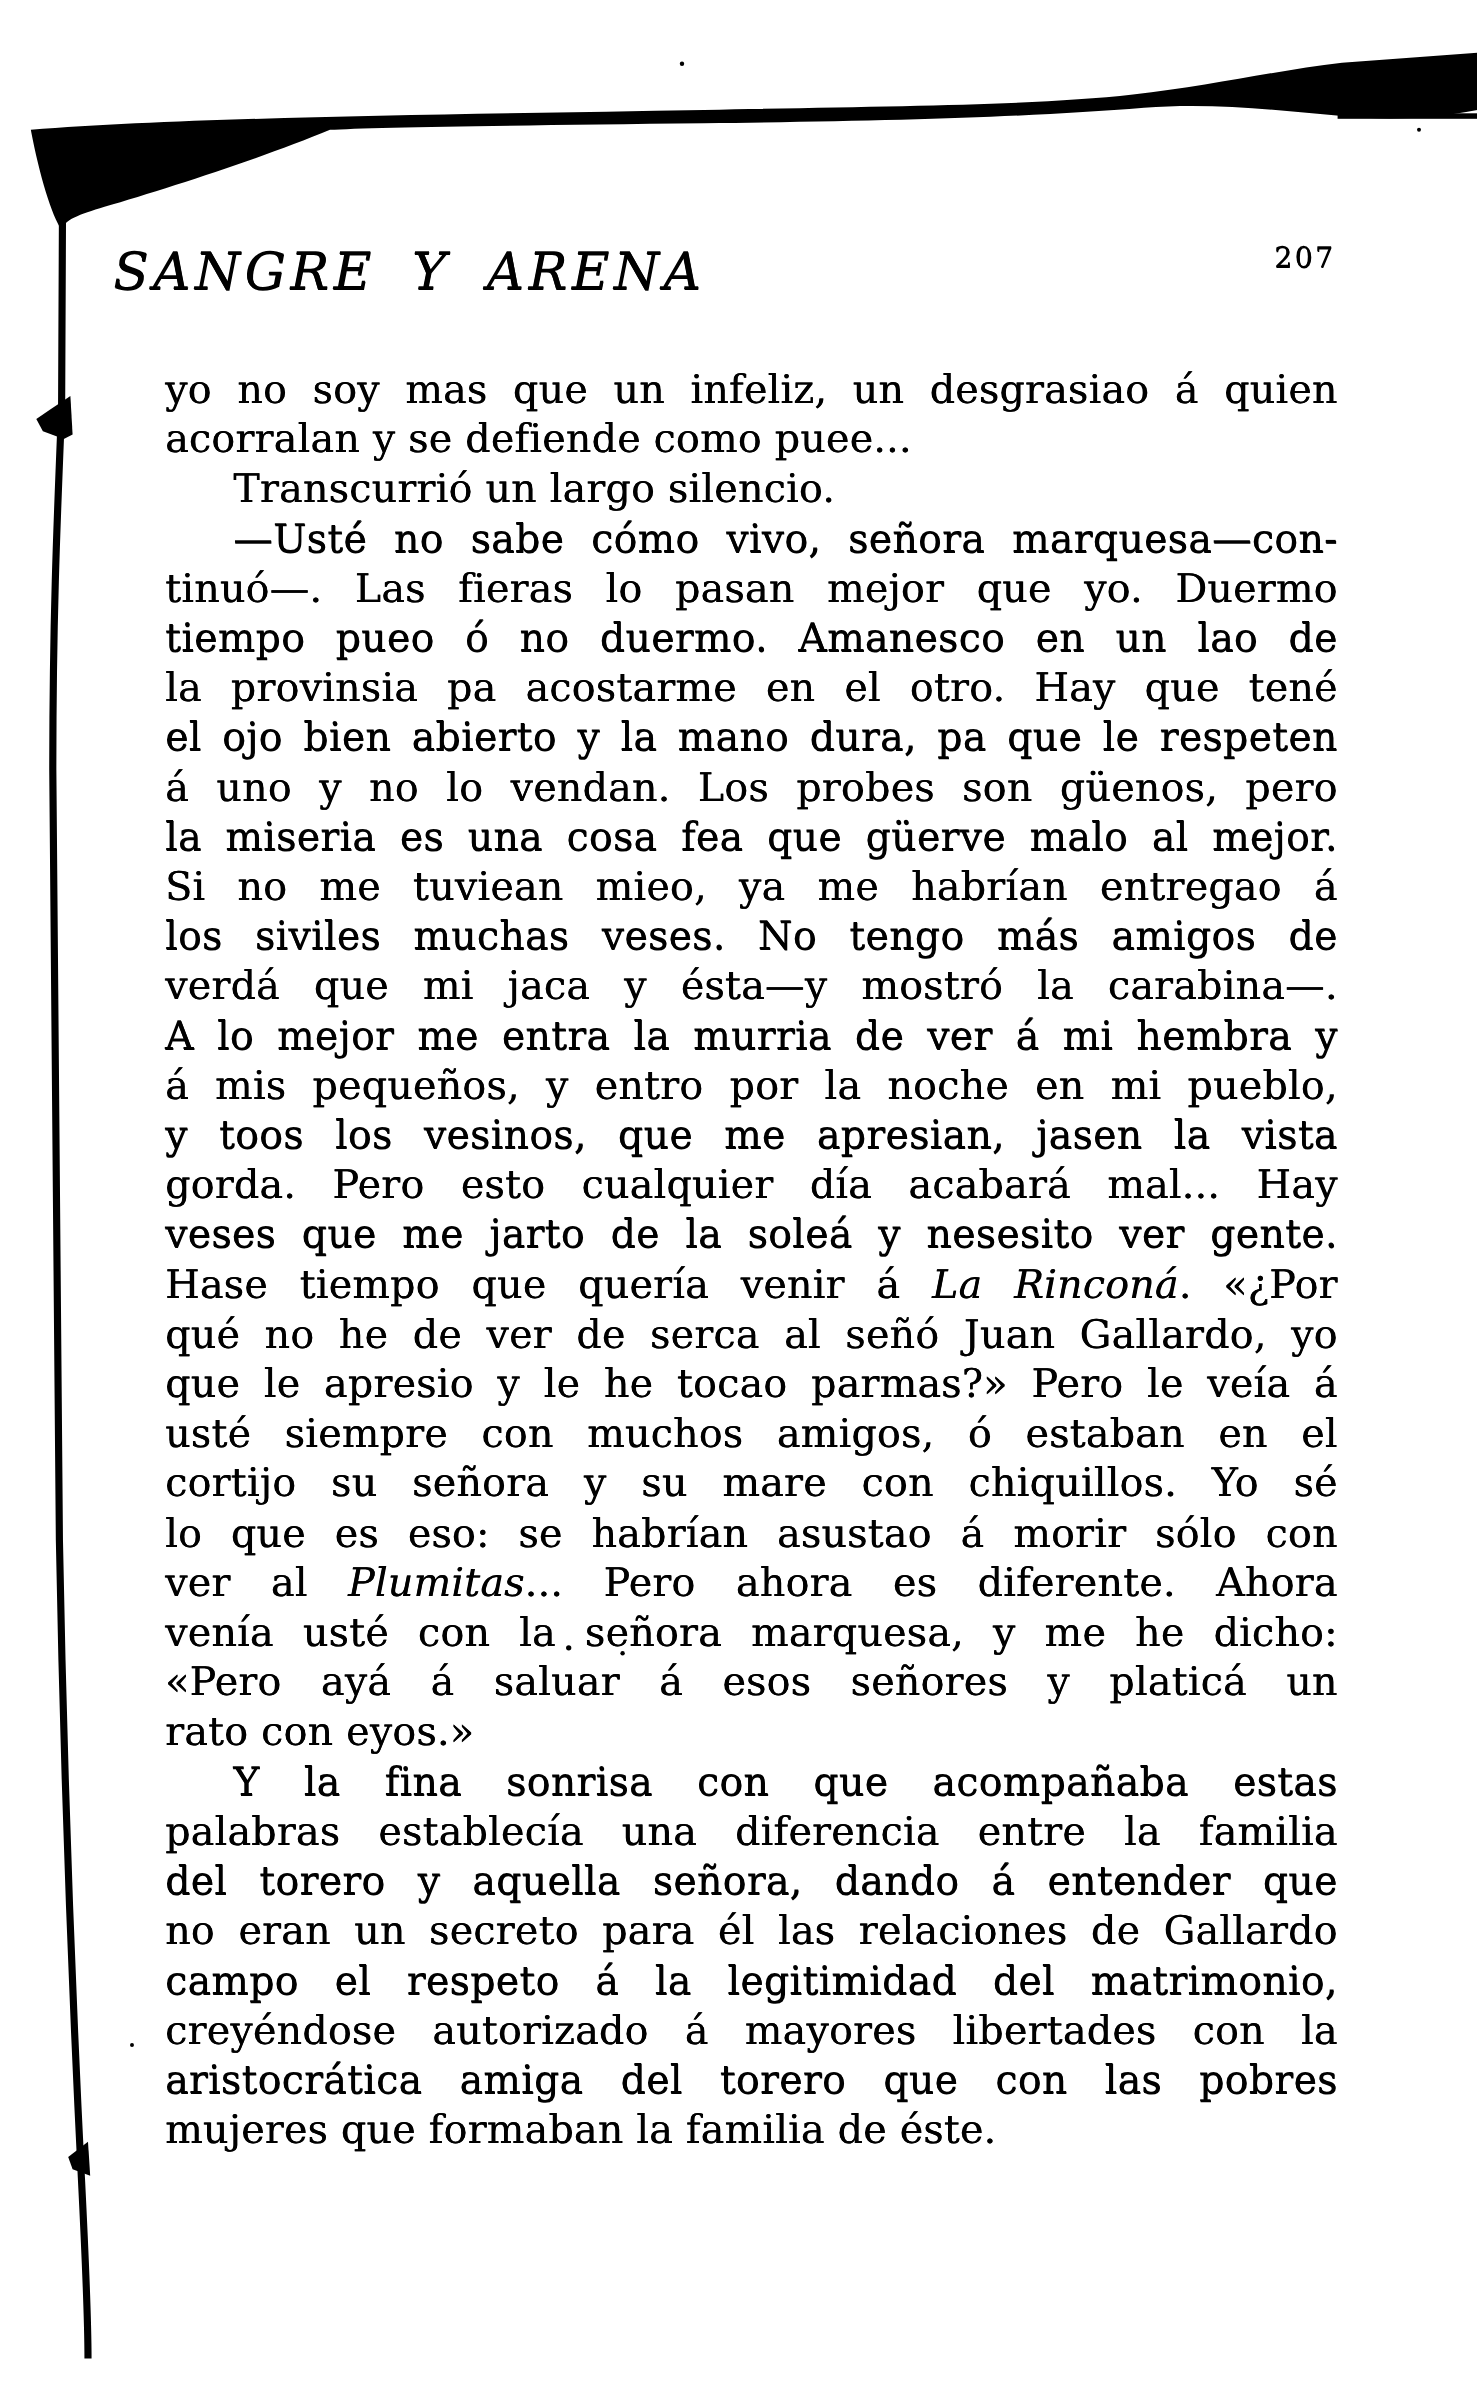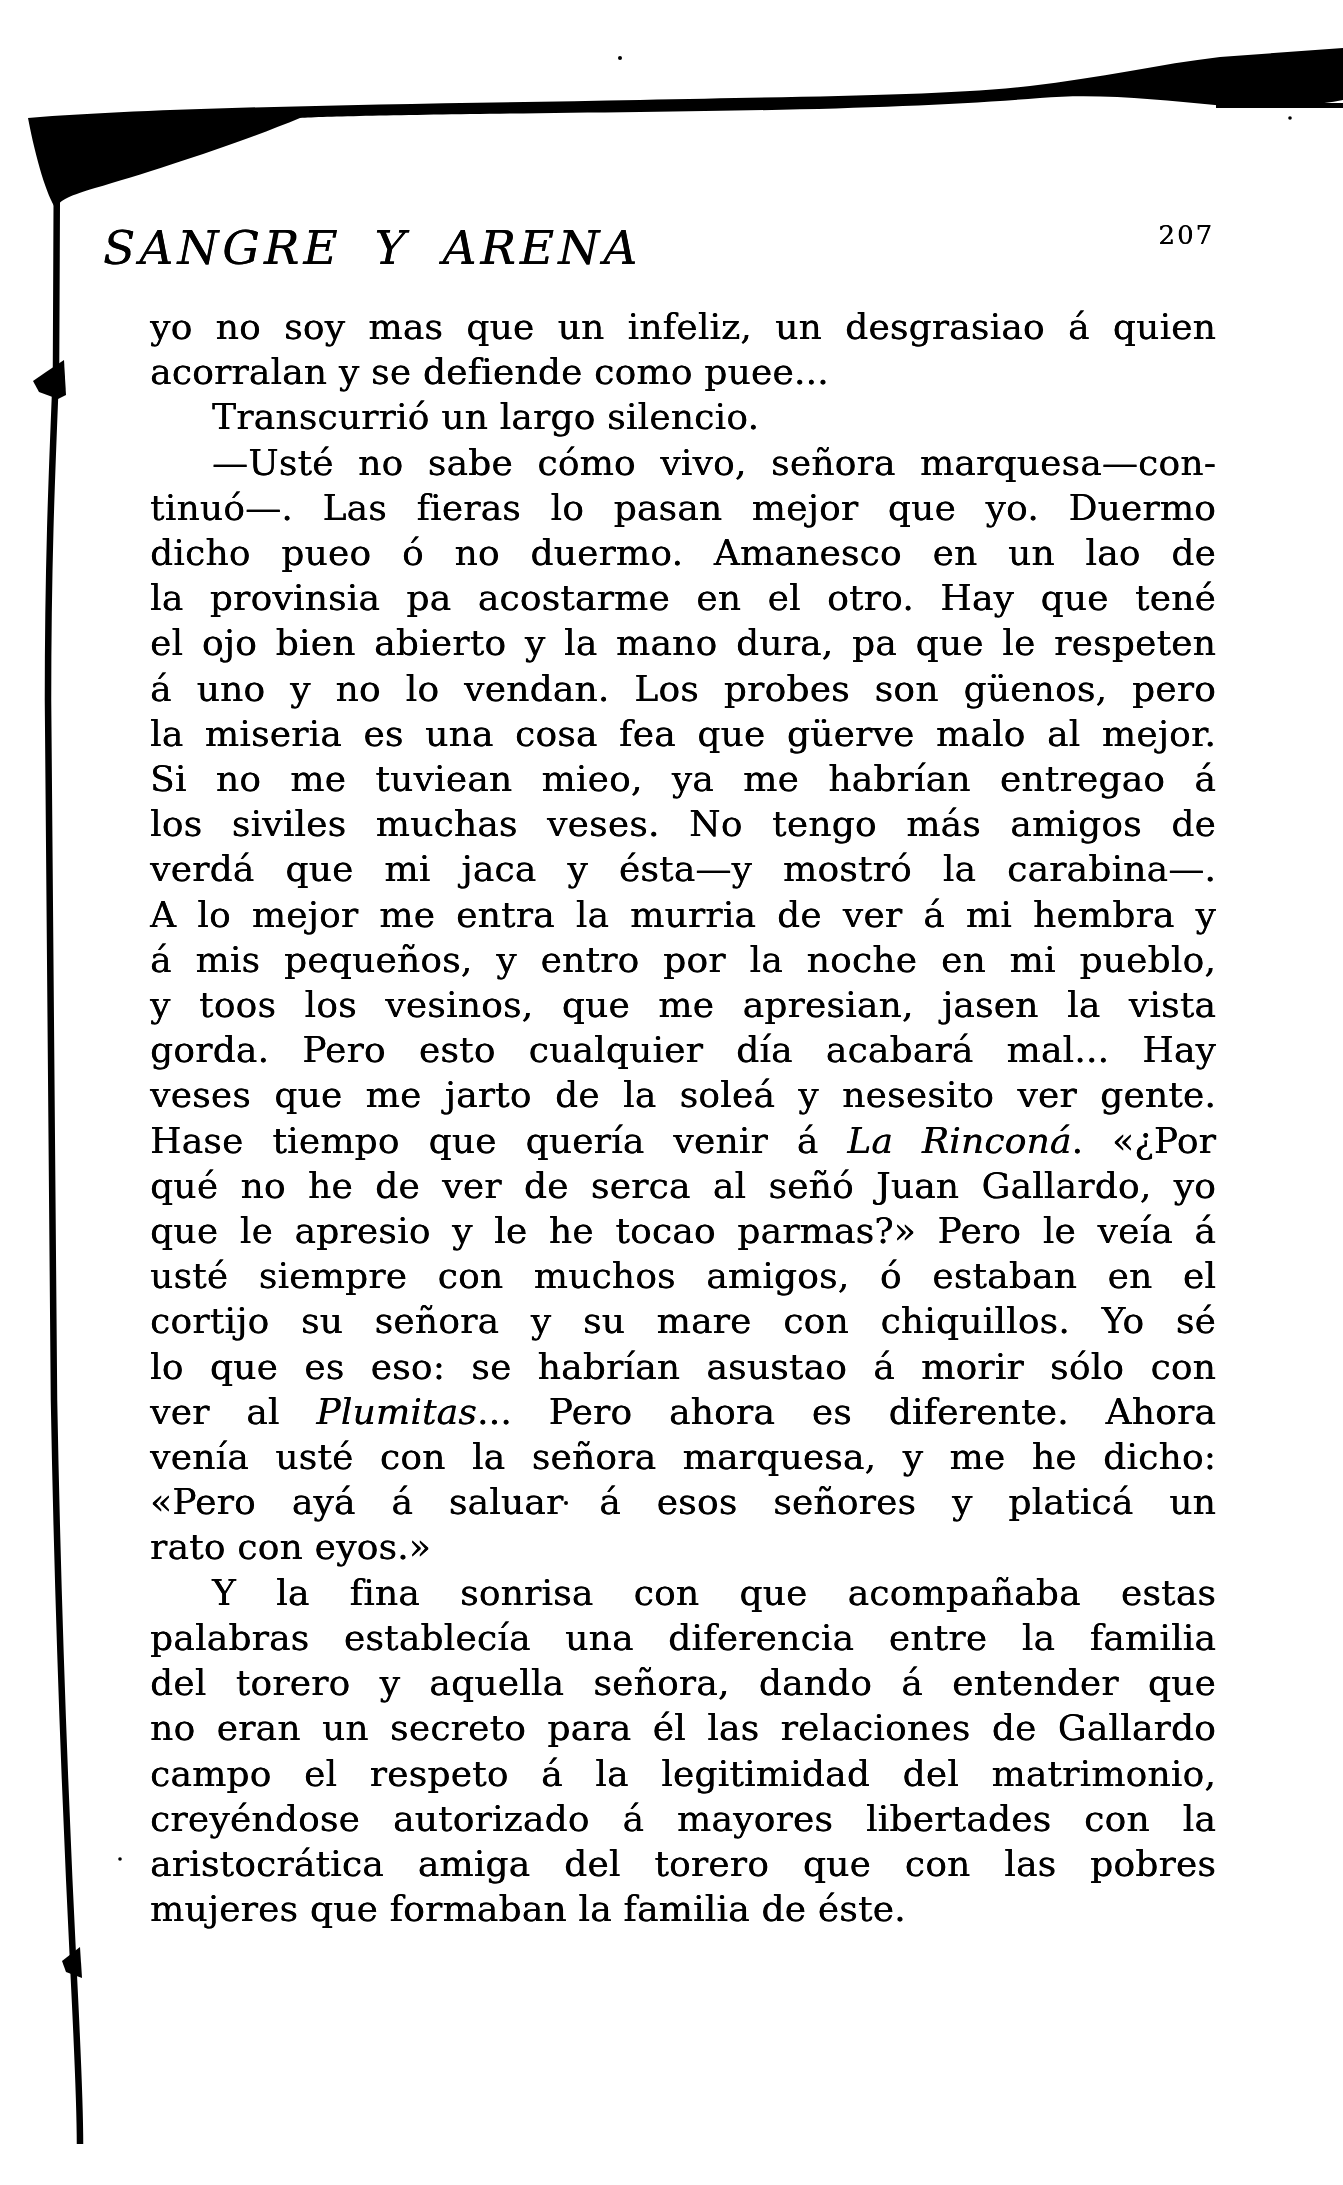--- a/index.html
+++ b/index.html
@@ -44,21 +44,21 @@
     position: absolute;
     right: 2px;
     top: 0;
     font-size: 26px;
     letter-spacing: 2px;
     text-shadow: 0.35px 0.35px 0 #000;
   }
   .text-block {
     position: absolute;
     left: 150px;
-    top: 304px;
+    top: 332px;
     width: 1066px;
     font-size: 36px;
     line-height: 45.2px;
     letter-spacing: 0.2px;
     text-shadow: 0.35px 0.35px 0 #000;
   }
   .paragraph { margin: 0; }
   .line {
     text-align: justify;
     text-align-last: justify;
@@ -121,21 +121,21 @@
     <div class="paragraph">
       <div class="line"><span>yo no soy mas que un infeliz, un desgrasiao á quien</span></div>
       <div class="line last"><span>acorralan y se defiende como puee...</span></div>
     </div>
     <div class="paragraph indent">
       <div class="line last"><span>Transcurrió un largo silencio.</span></div>
     </div>
     <div class="paragraph indent">
       <div class="line"><span>—Usté no sabe cómo vivo, señora marquesa—con-</span></div>
       <div class="line"><span>tinuó—. Las fieras lo pasan mejor que yo. Duermo</span></div>
-      <div class="line"><span>dicho pueo ó no duermo. Amanesco en un lao de</span></div>
+      <div class="line"><span>tiempo pueo ó no duermo. Amanesco en un lao de</span></div>
       <div class="line"><span>la provinsia pa acostarme en el otro. Hay que tené</span></div>
       <div class="line"><span>el ojo bien abierto y la mano dura, pa que le respeten</span></div>
       <div class="line"><span>á uno y no lo vendan. Los probes son güenos, pero</span></div>
       <div class="line"><span>la miseria es una cosa fea que güerve malo al mejor.</span></div>
       <div class="line"><span>Si no me tuviean mieo, ya me habrían entregao á</span></div>
       <div class="line"><span>los siviles muchas veses. No tengo más amigos de</span></div>
       <div class="line"><span>verdá que mi jaca y ésta—y mostró la carabina—.</span></div>
       <div class="line"><span>A lo mejor me entra la murria de ver á mi hembra y</span></div>
       <div class="line"><span>á mis pequeños, y entro por la noche en mi pueblo,</span></div>
       <div class="line"><span>y toos los vesinos, que me apresian, jasen la vista</span></div>

